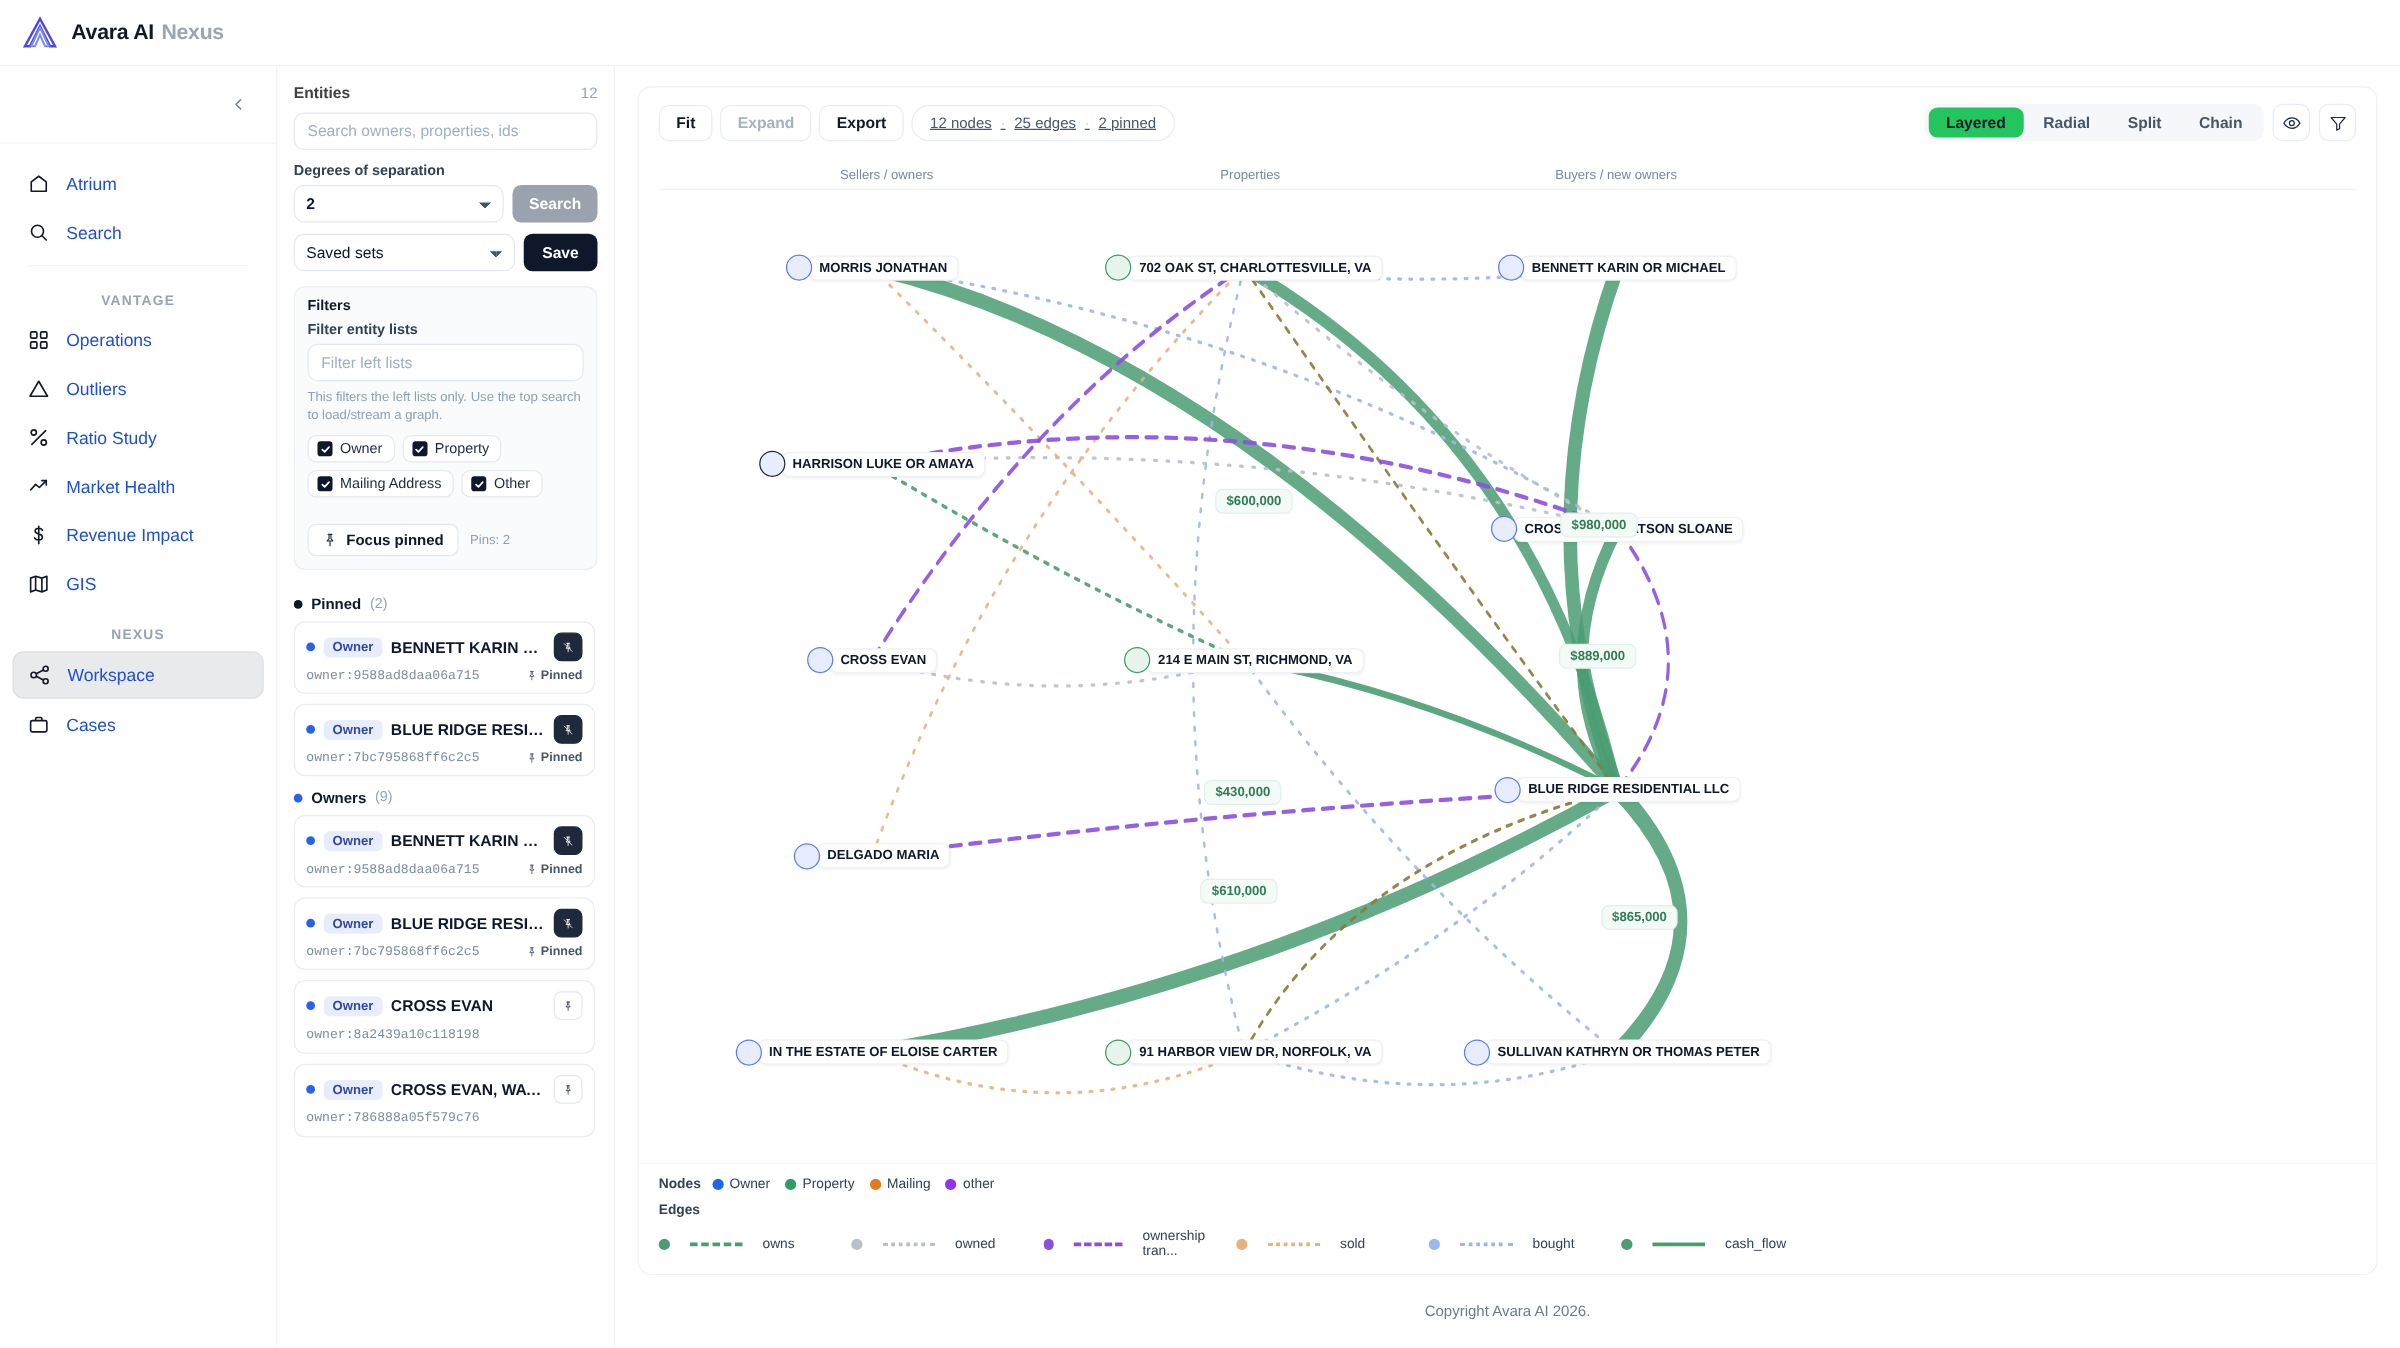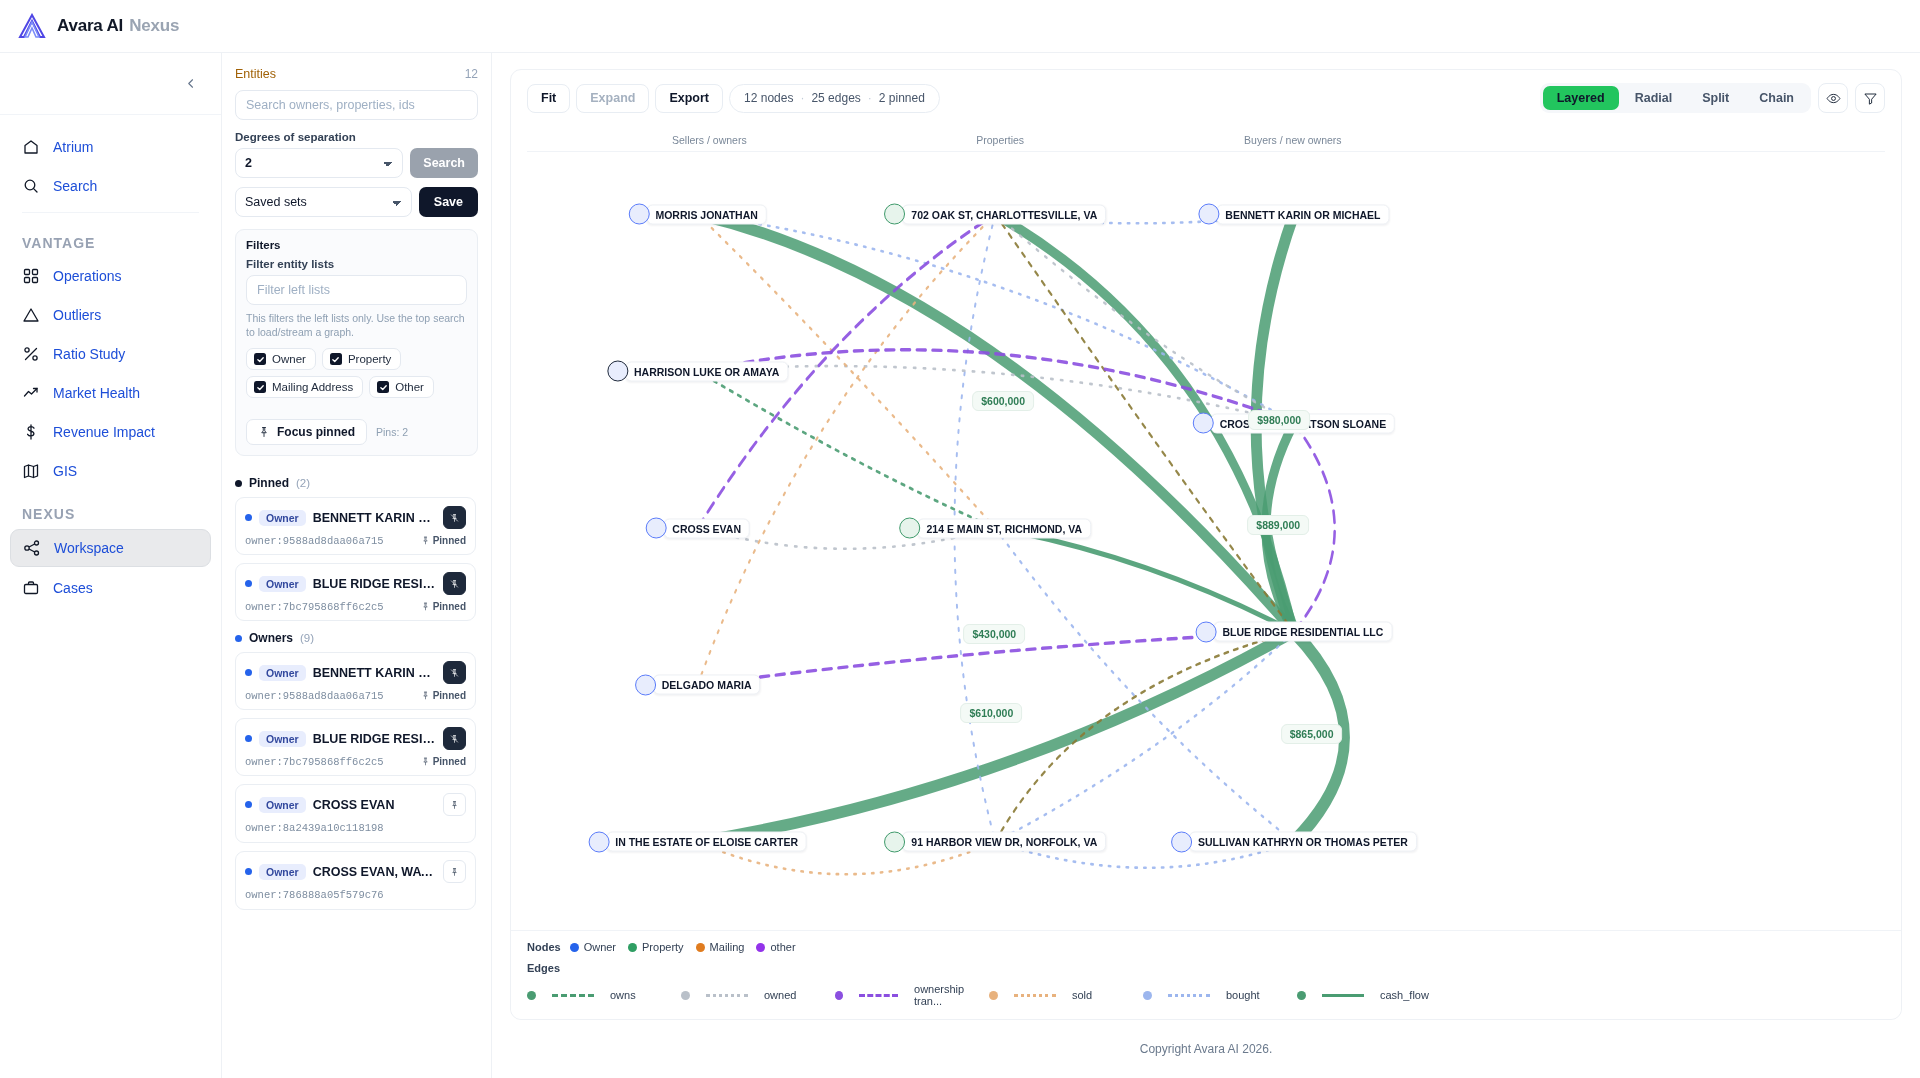--- a/index.html
+++ b/index.html
@@ -47,36 +47,36 @@
   .nav-list { padding:14px 10px 0 10px; }
   .nav-item {
     display:flex; align-items:center; gap:13px;
     padding:9px 12px; border-radius:9px;
     color:#1d4ed8; font-size:14px; cursor:pointer;
     margin-bottom:3px;
   }
   .nav-item.active { background:#e9eaec; border:1px solid #dcdfe3; }
   .nav-item .ic { width:18px; height:18px; flex:0 0 18px; color:#111827; display:block; }
   .nav-sec {
-    font-size:14px; font-weight:700; letter-spacing:1px;
-    color:#98a2b3; padding:14px 12px 7px 12px;
+    font-size:11px; font-weight:700; letter-spacing:1px;
+    color:#98a2b3; padding:14px 12px 7px 12px;text-align:center;
   }
   .nav-divider { height:1px; background:#f1f4f8; margin:8px 12px; }
 
   
   .entities {
     width:270px; flex:0 0 270px;
     border-right:1px solid #eef1f5;
     background:#fff;
     padding:14px 13px 0 13px;
     display:flex; flex-direction:column;
     overflow:hidden;
   }
   .ent-head { display:flex; align-items:center; justify-content:space-between; margin-bottom:9px; }
-  .ent-title { font-size:12.5px; font-weight:400; color:#a16207; }
+  .ent-title { font-size:12.5px; font-weight:700; color:#404040; }
   .ent-count { font-size:12px; color:#94a3b8; }
   .inp {
     width:100%; height:30px;
     border:1px solid #e4e9f0; border-radius:8px;
     padding:0 10px; font-size:12.5px; color:#1e293b;
     outline:none; background:#fff;
     font-family:"Liberation Sans", sans-serif;
   }
   .inp::placeholder { color:#9fb0c4; }
   .lbl { font-size:11.5px; font-weight:700; color:#334155; margin:11px 0 5px; }
@@ -173,21 +173,21 @@
   .tgroup { display:flex; gap:6px; align-items:center; }
   .tbtn {
     height:29px; padding:0 13px; border:1px solid #e8edf3; border-radius:8px;
     background:#fff; font-size:12.5px; font-weight:700; color:#0f172a; cursor:pointer;
     font-family:"Liberation Sans", sans-serif;
   }
   .tbtn.muted { color:#a5b1c0; }
   .stats {
     height:29px; display:flex; align-items:center; padding:0 14px;
     border:1px solid #e8edf3; border-radius:999px; background:#fff;
-    font-size:12px; color:#475569; gap:7px;
+    font-size:12px; color:#475569; gap:7px;text-decoration:underline;
   }
   .stats .sep { color:#c3ccd8; }
   .tright { margin-left:auto; display:flex; align-items:center; gap:7px; }
   .segs { display:flex; background:#f5f7fa; border-radius:9px; padding:3px; gap:2px; }
   .seg {
     padding:5px 14px; border-radius:7px; font-size:12.5px; font-weight:700;
     color:#475569; cursor:pointer; background:transparent; border:none;
     font-family:"Liberation Sans", sans-serif;
   }
   .seg.active { background:#22c55e; color:#0f172a; }

